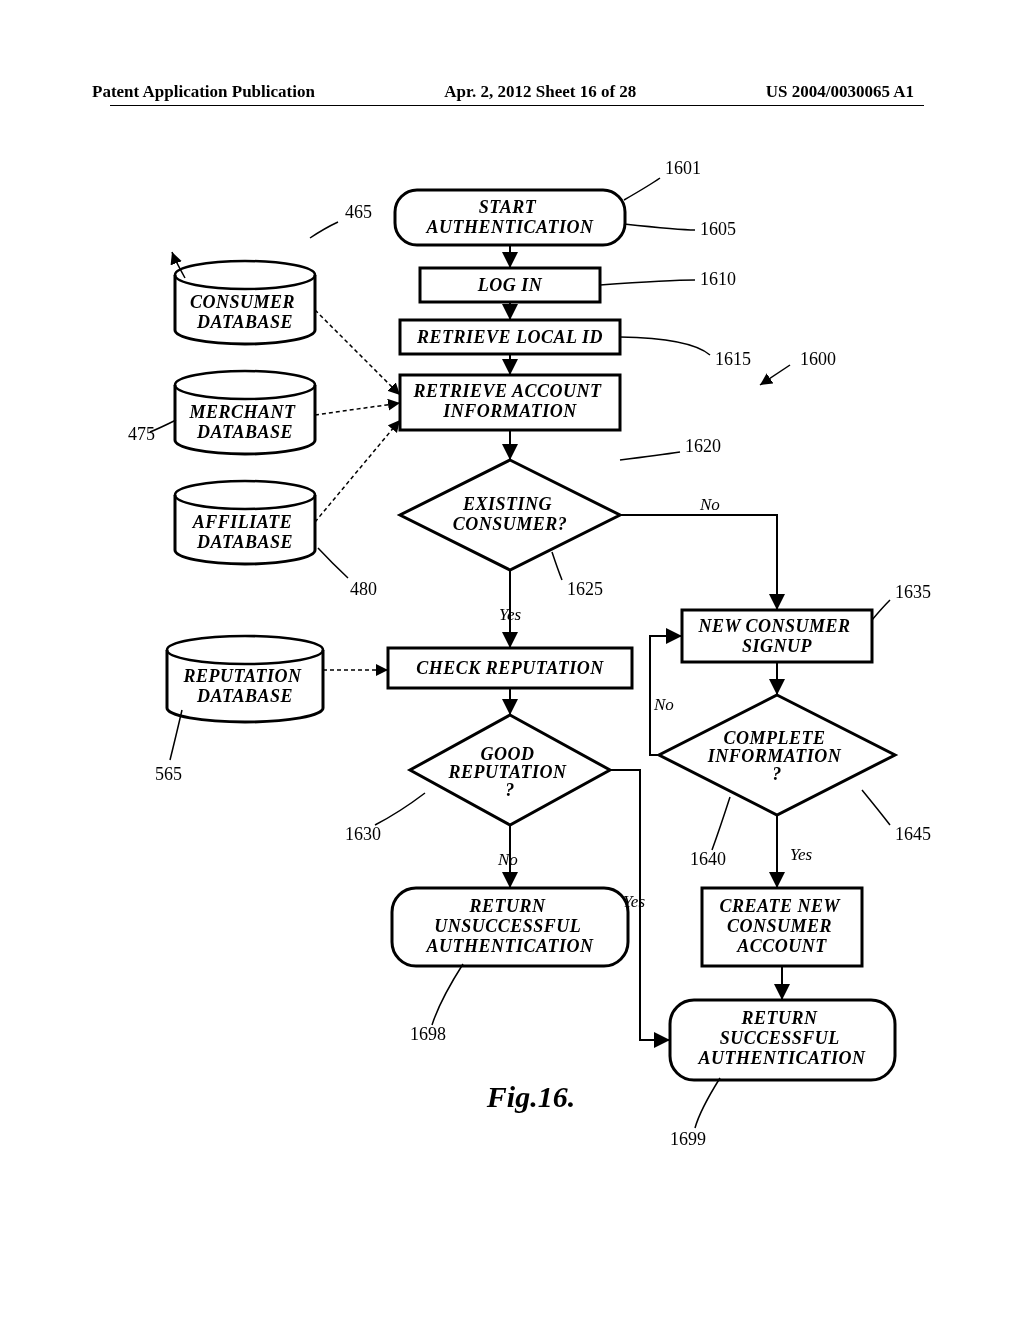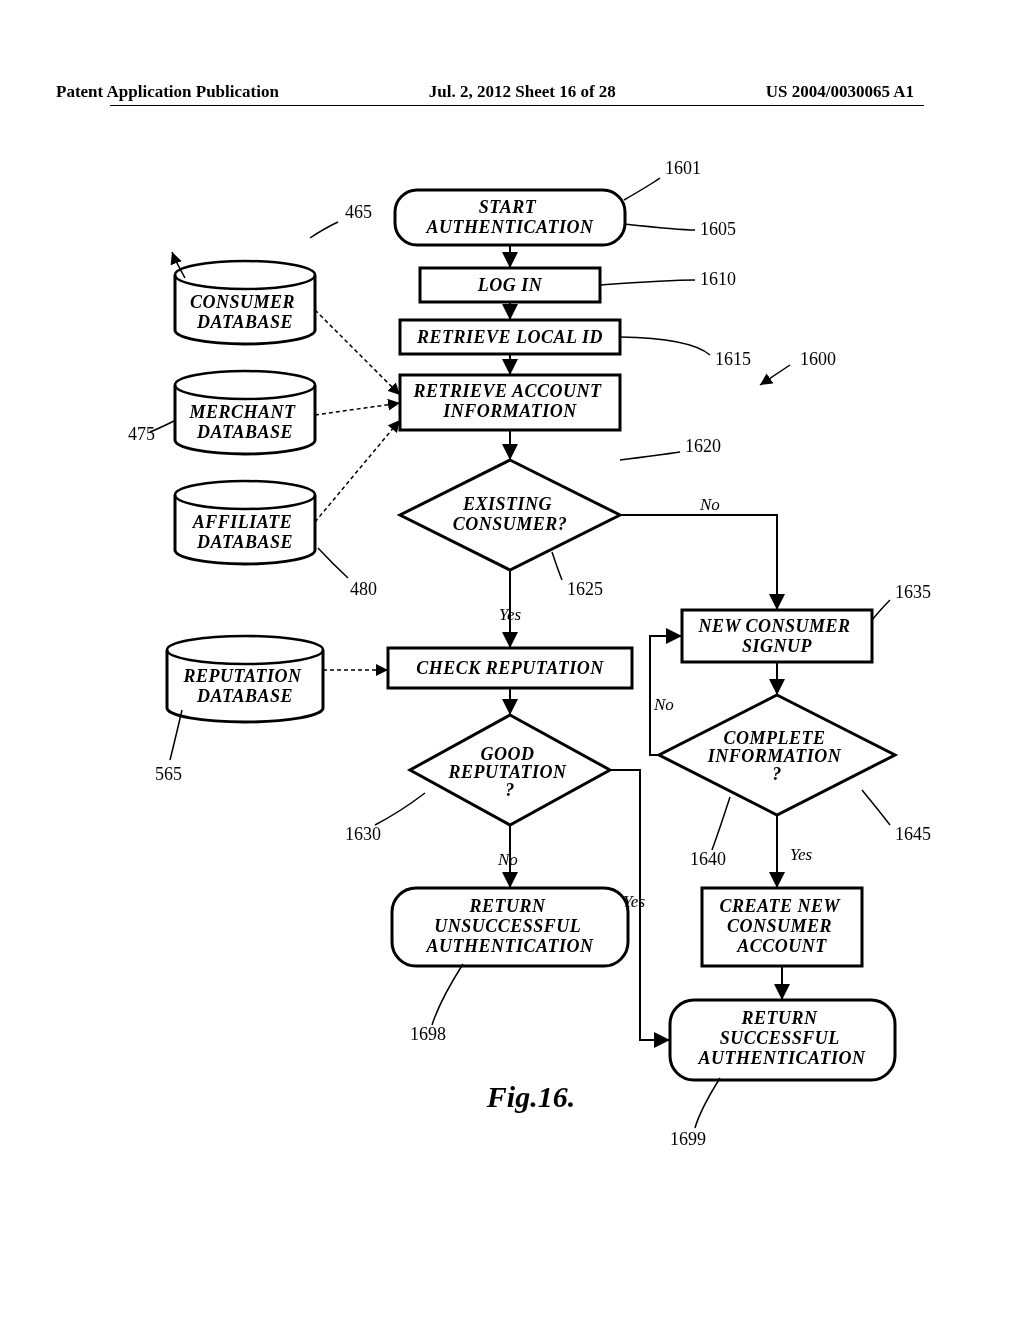--- a/index.html
+++ b/index.html
@@ -9,21 +9,21 @@
     font-family: "Times New Roman", serif;
     width: 1024px;
     height: 1320px;
     position: relative;
   }
   .header {
     position: absolute;
     top: 82px;
     left: 0;
     right: 0;
-    padding: 0 110px 0 56px;
+    padding: 0 110px 0 92px;
     display: flex;
     justify-content: space-between;
     font-weight: bold;
     font-size: 17px;
   }
   .header-rule {
     position: absolute;
     top: 105px;
     left: 110px;
     right: 100px;
@@ -58,21 +58,21 @@
     letter-spacing: 0.5px;
   }
   .numlbl { font-size: 18px; }
   .edgelbl { font-style: italic; font-size: 17px; }
 </style>
 </head>
 <body>
 
 <div class="header">
   <span>Patent Application Publication</span>
-  <span>Jul. 2, 2012  Sheet 16 of 28</span>
+  <span>Apr. 2, 2012  Sheet 16 of 28</span>
   <span>US 2004/0030065 A1</span>
 </div>
 <div class="header-rule"></div>
 
 <div class="stage">
 <svg viewBox="0 0 1024 1080" width="1024" height="1080">
 <defs>
   <marker id="arr" markerWidth="10" markerHeight="10" refX="8" refY="4" orient="auto">
     <path d="M0,0 L8,4 L0,8 Z" fill="#000"></path>
   </marker>

